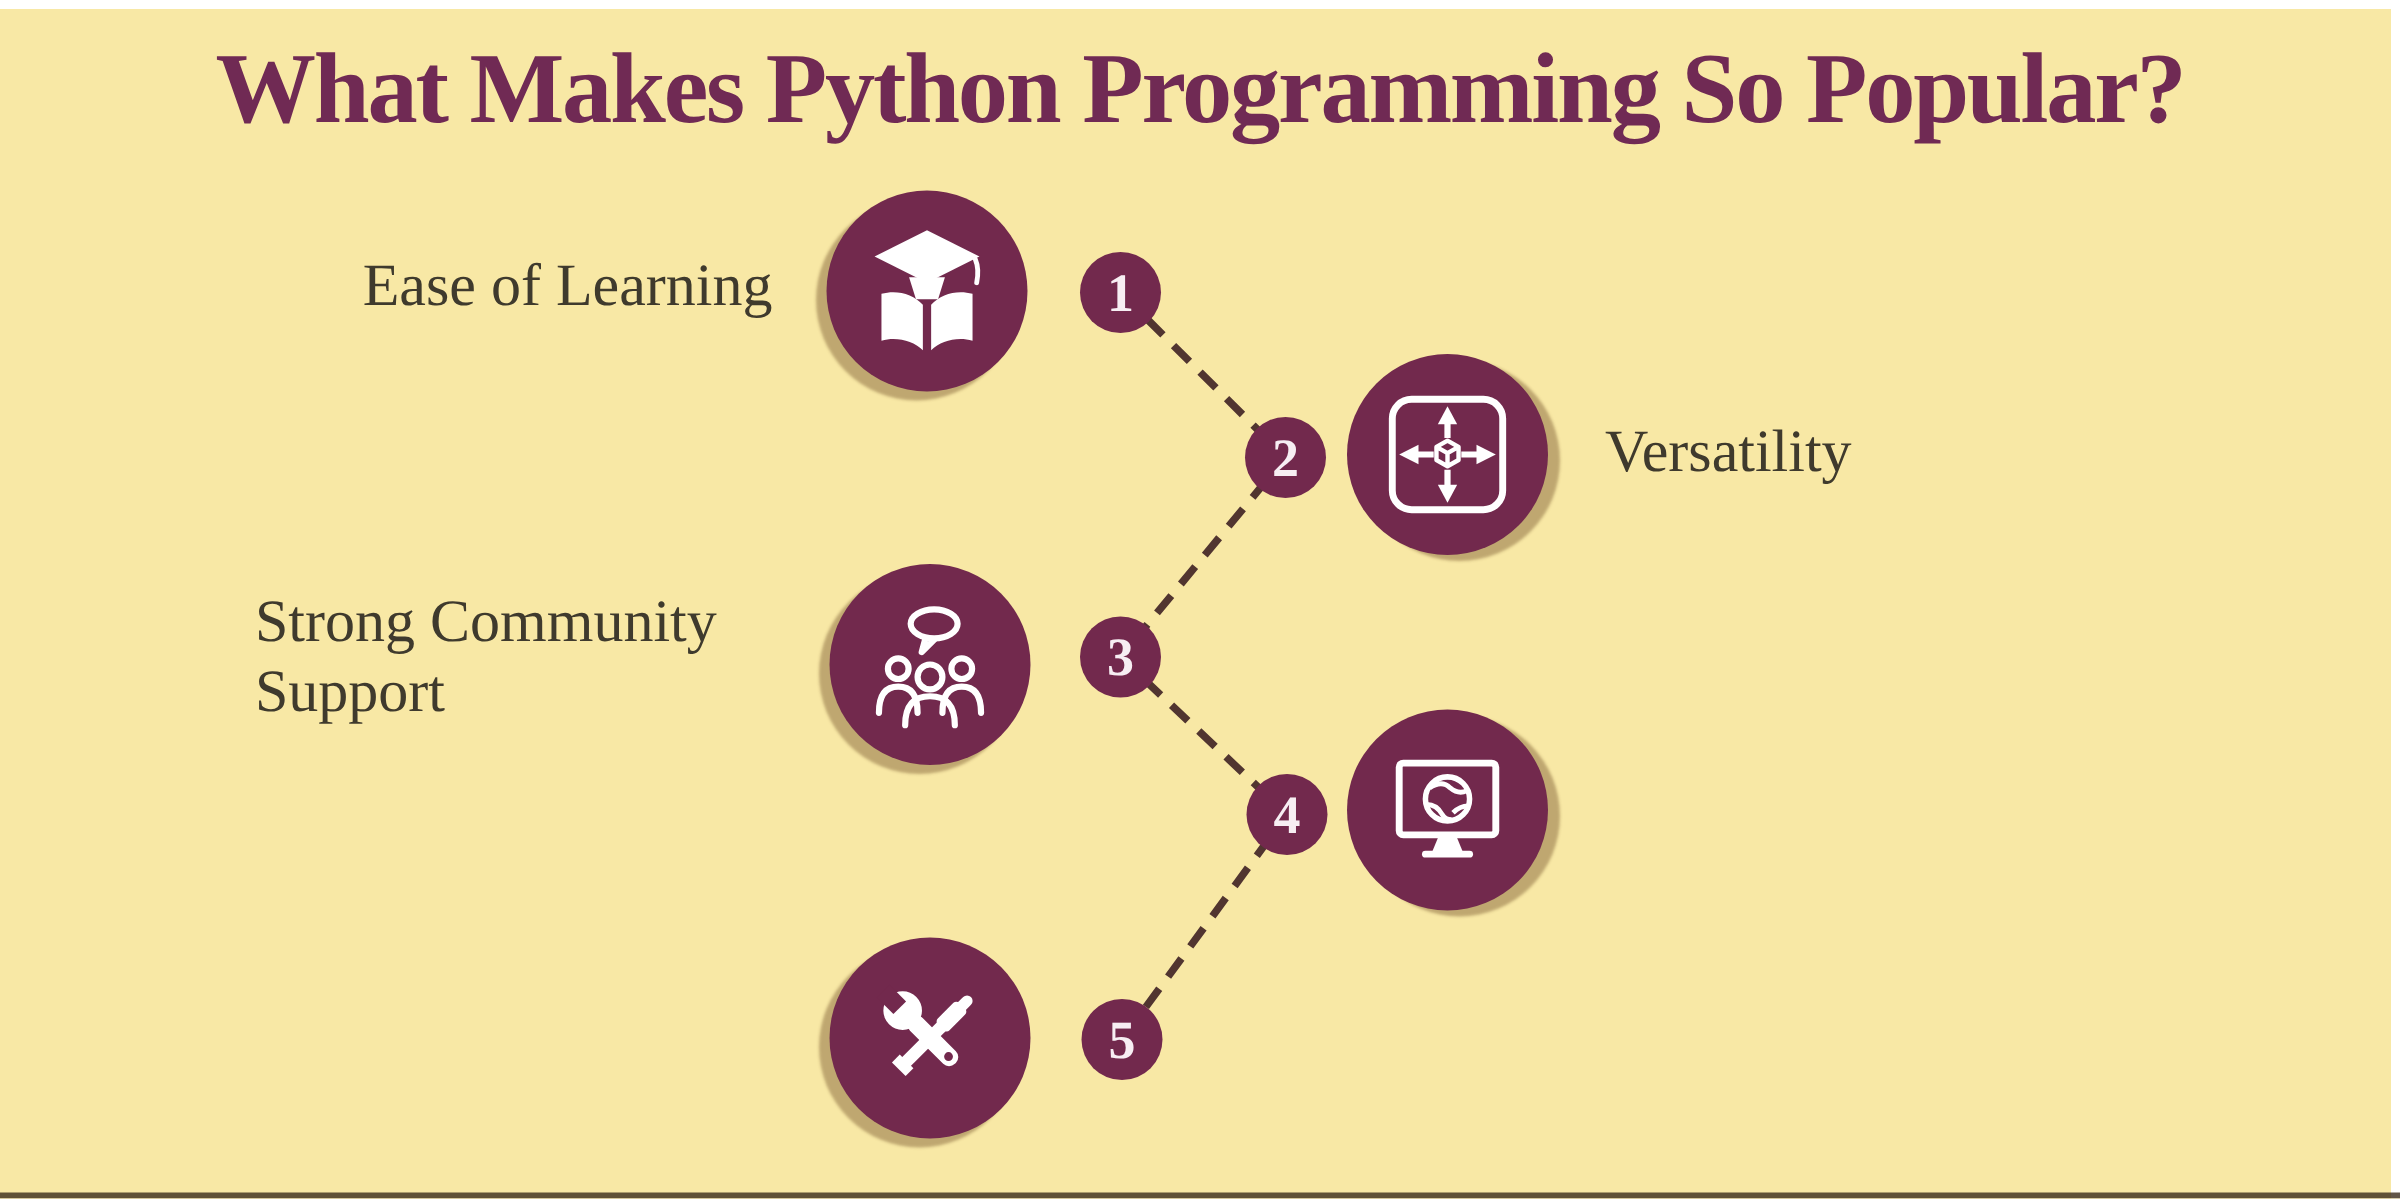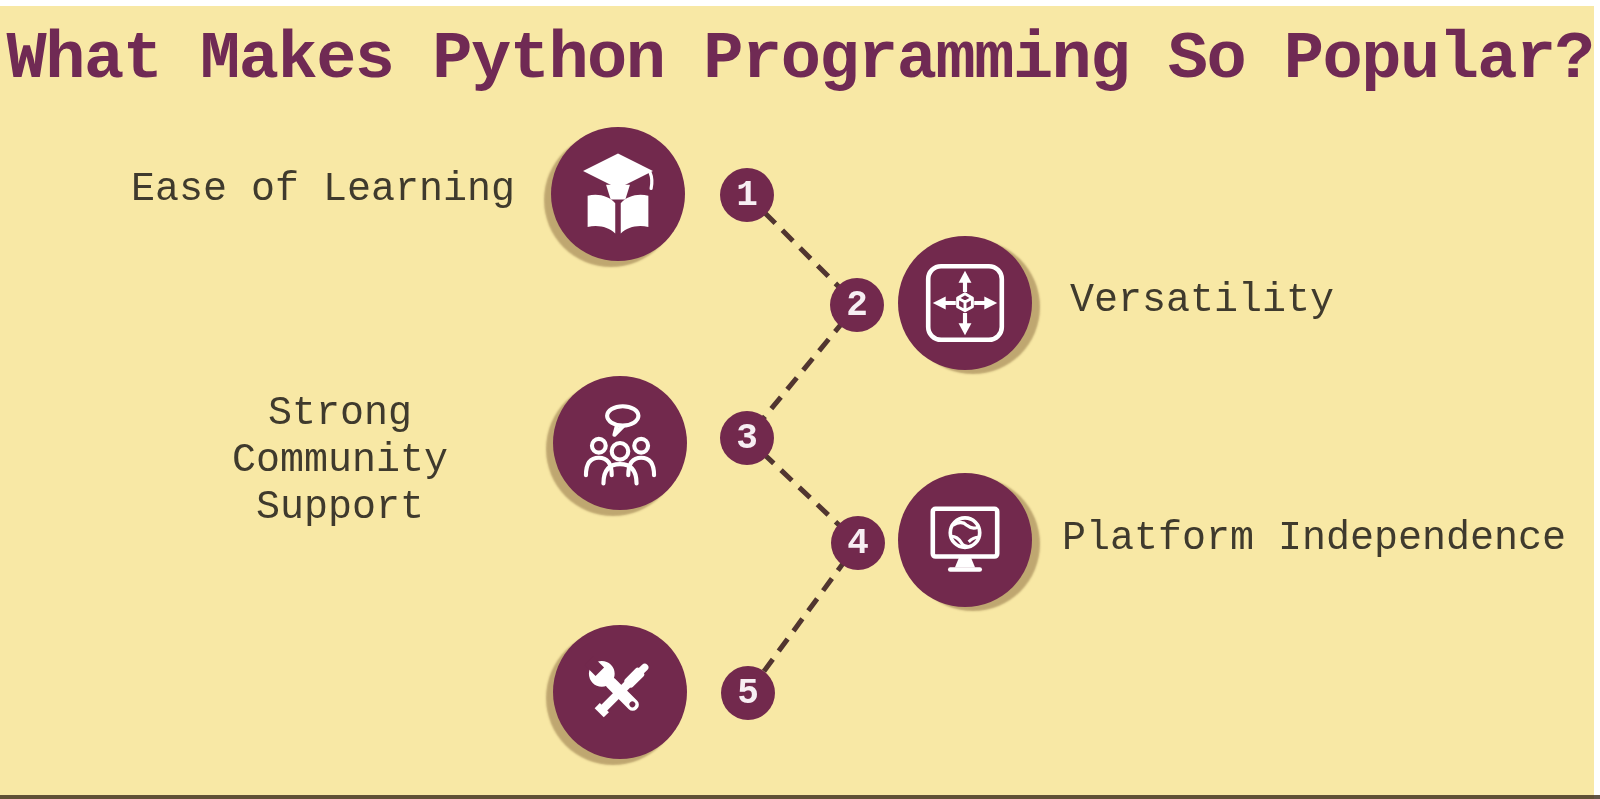--- a/index.html
+++ b/index.html
@@ -3,35 +3,35 @@
 <meta charset="utf-8">
 <style>
   :root{
     --background:#f8e8a5; --title:#702a54; --circle:#72294d; --badge:#72294d;
     --number:#f7eef3; --label:#3f3a2d; --connector:#513530; --icon:#ffffff;
   }
   html,body{margin:0;padding:0;}
   .canvas{
     position:relative; width:1600px; height:799px; overflow:hidden;
     background:var(--background);
-    font-family:Liberation Mono, monospace;
+    font-family:Liberation Serif, serif;
   }
   .title{
     position:absolute; top:26px; left:0; width:100%; margin:0;
     text-align:center; font-size:67px; font-weight:bold; letter-spacing:-1.5px;
     color:var(--title); line-height:1;
   }
   .connector{position:absolute; top:0; left:0; width:1600px; height:799px;}
   .connector polyline{
     fill:none; stroke:var(--connector); stroke-width:5; stroke-dasharray:15 10;
   }
   .label{
     position:absolute; color:var(--label); font-size:40px; line-height:47px;
   }
-  .align-right{text-align:center;}
+  .align-right{text-align:left;}
   .nowrap{white-space:nowrap;}
   .circle{
     position:absolute; width:134px; height:134px; border-radius:50%;
     background:var(--circle); display:flex; align-items:center; justify-content:center;
   }
   .shadow-left{box-shadow:-7px 6px 2px rgba(122,88,49,0.45);}
   .shadow-right{box-shadow:8px 4px 2px rgba(122,88,49,0.45);}
   .circle svg{width:92px; height:92px; display:block;}
   .badge{
     position:absolute; width:54px; height:54px; border-radius:50%;
@@ -125,21 +125,20 @@
     <svg viewBox="0 0 100 100">
       <rect x="15" y="16" width="70" height="52" rx="3" fill="none" stroke="var(--icon)" stroke-width="5"></rect>
       <circle cx="50" cy="42" r="16" fill="none" stroke="var(--icon)" stroke-width="4"></circle>
       <path d="M37,34 Q46,28 52,34 Q58,39 64,36" fill="none" stroke="var(--icon)" stroke-width="3.5"></path>
       <path d="M35,46 Q42,46 46,53 Q48,57 53,57" fill="none" stroke="var(--icon)" stroke-width="3.5"></path>
       <path d="M54,52 Q59,47 65,47" fill="none" stroke="var(--icon)" stroke-width="3.5"></path>
       <path d="M44,68 L56,68 L61,80 L39,80 Z" fill="var(--icon)"></path>
       <path d="M34,82 L66,82" stroke="var(--icon)" stroke-width="5" stroke-linecap="round"></path>
     </svg>
   </div>
-  <div class="label nowrap l4">Platform Independence</div>
 
   <div class="circle shadow-left c5">
     <svg viewBox="0 0 100 100">
       <g transform="rotate(-45 50 50)">
         <circle cx="50" cy="22" r="14" fill="var(--icon)"></circle>
         <rect x="43.5" y="2" width="13" height="17" fill="var(--circle)"></rect>
         <rect x="43.5" y="30" width="13" height="46" rx="6" fill="var(--icon)"></rect>
         <circle cx="50" cy="69" r="3.2" fill="var(--circle)"></circle>
       </g>
       <g transform="rotate(45 50 50)">

